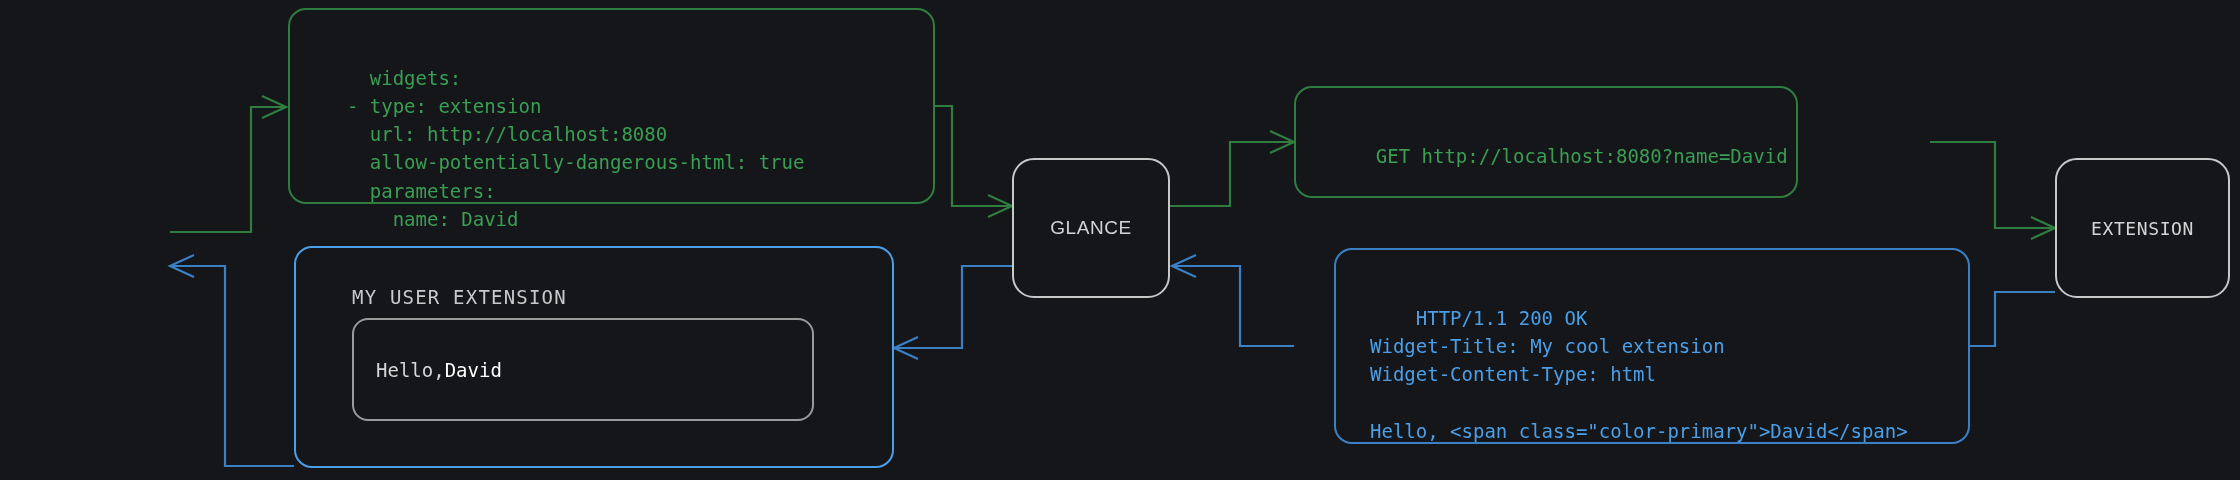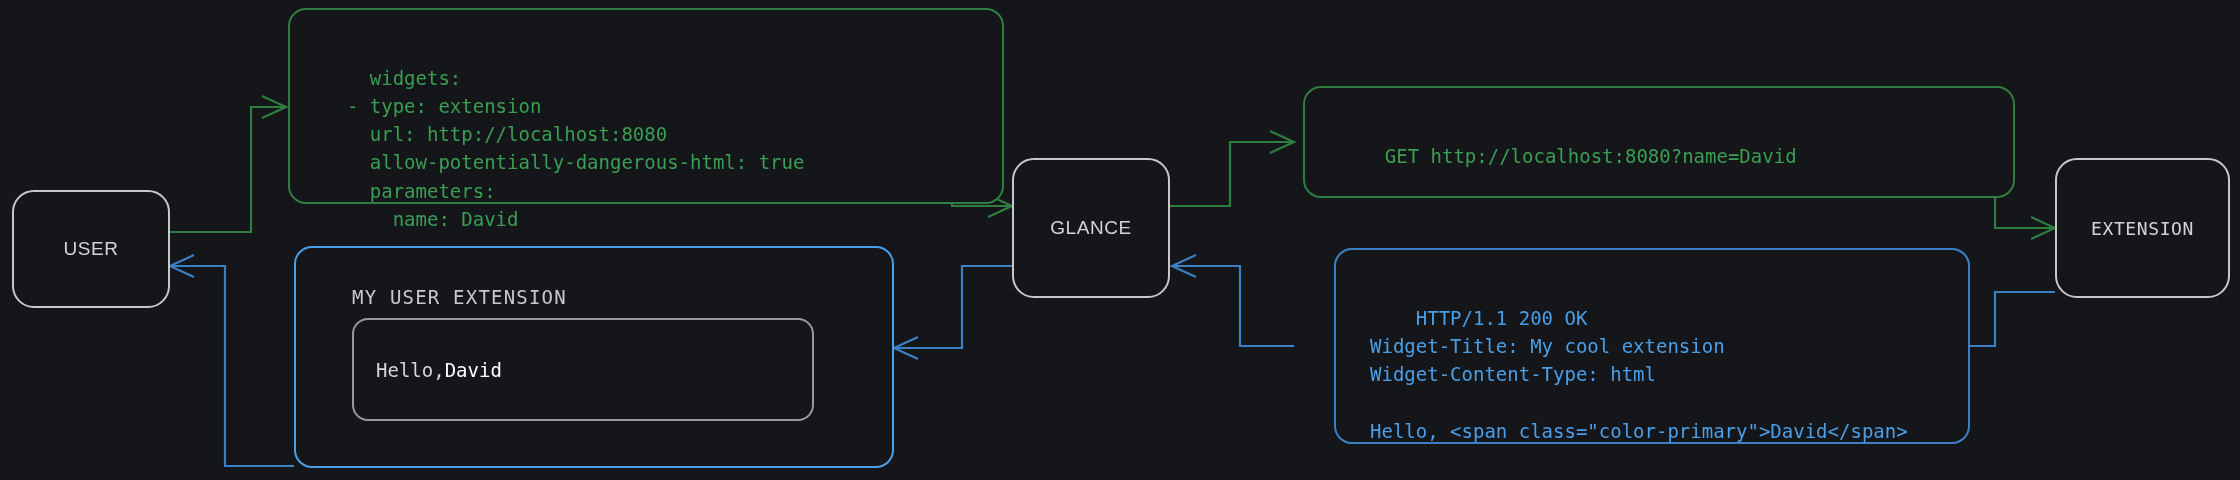--- a/index.html
+++ b/index.html
@@ -61,22 +61,22 @@
     box-sizing: border-box;
     padding: 26px 34px;
     font-family: "DejaVu Sans Mono", monospace;
     font-size: 19px;
     line-height: 1.48;
     white-space: pre;
   }
   .panel.green { border-color: #2f7d3f; color: #3a9e53; }
   .panel.blue  { border-color: #3b7fc4; color: #4b9fe8; margin-left: 40px; }
 
-  #yaml-panel     { left: 288px;  top: 8px;   width: 716px;  height: 196px; }
-  #request-panel  { left: 1294px; top: 86px;  width: 712px;  height: 112px; margin-left: 9px; }
+  #yaml-panel     { left: 288px;  top: 8px;   width: 647px;  height: 196px; }
+  #request-panel  { left: 1294px; top: 86px;  width: 504px;  height: 112px; }
   #response-panel { left: 1294px; top: 248px; width: 636px;  height: 196px; }
 
   
   #widget-panel {
     position: absolute;
     left: 294px;
     top: 246px;
     width: 600px;
     height: 222px;
     border: 2px solid #4b9fe8;
@@ -149,23 +149,20 @@
       <path d="M 1012 266 L 962 266 L 962 348 L 896 348" fill="none" stroke="#3b7fc4" stroke-width="2.2"></path>
       <path d="M 918 337 L 894 348 L 918 359" fill="none" stroke="#3b7fc4" stroke-width="2.2"></path>
     </g>
 
     <g>
       <path d="M 294 466 L 225 466 L 225 266 L 172 266" fill="none" stroke="#3b7fc4" stroke-width="2.2"></path>
       <path d="M 194 255 L 170 266 L 194 277" fill="none" stroke="#3b7fc4" stroke-width="2.2"></path>
     </g>
   </svg>
 
-  <div class="actor sans" id="user-box">
-    <span>USER</span>
-  </div>
 
   <div class="actor sans" id="glance-box">
     <span>GLANCE</span>
   </div>
 
   <div class="actor mono" id="extension-box">
     <span>EXTENSION</span>
   </div>
 
   <div class="panel green" id="yaml-panel">

